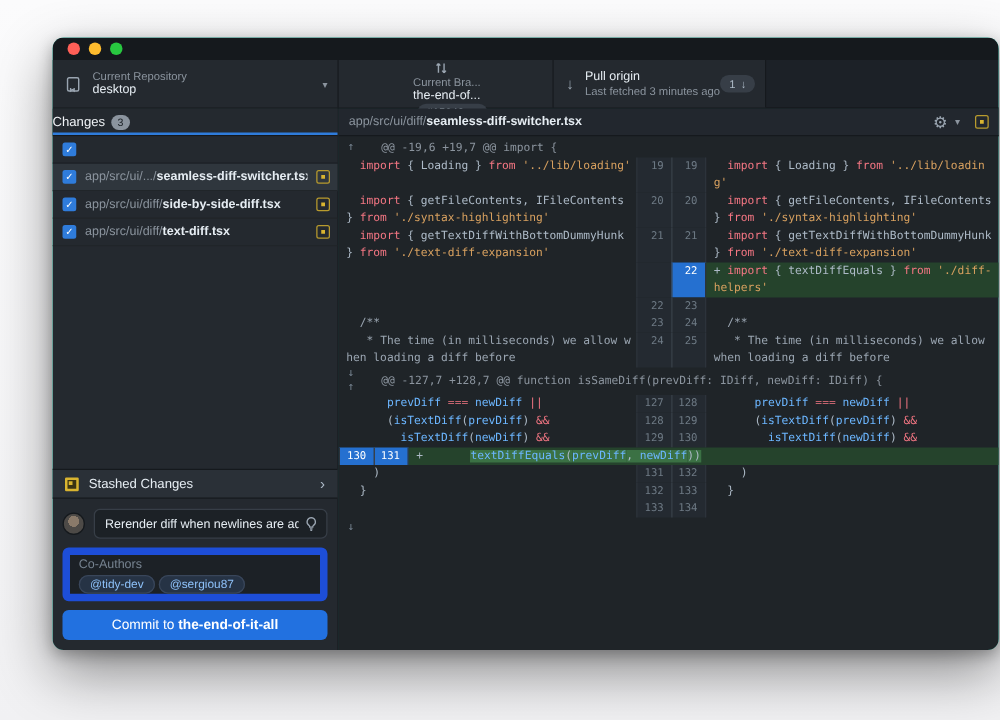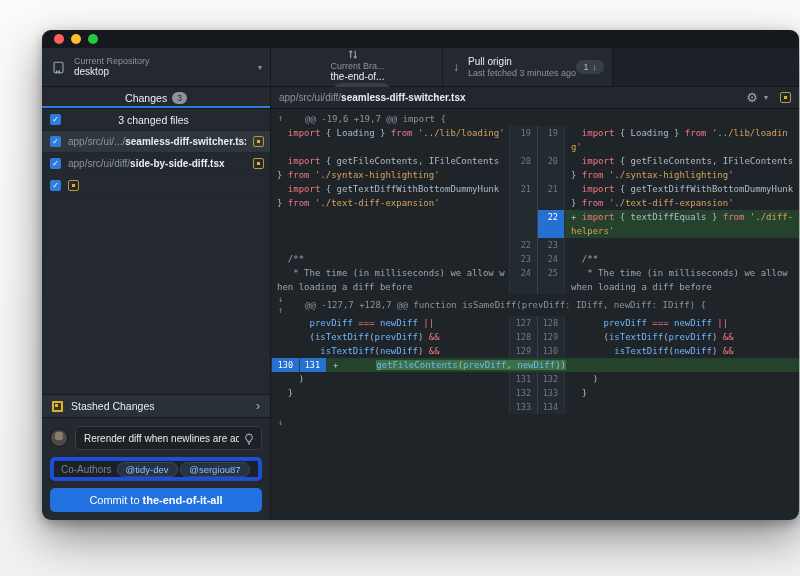--- a/index.html
+++ b/index.html
@@ -31,21 +31,21 @@
   .pull-sec { width:170px; }
   .spacer { flex:1; }
 
   
   .main { flex:1; display:flex; min-height:0; }
   .sidebar { width:229px; flex:0 0 229px; background:#24292f; border-right:1px solid #15191d; display:flex; flex-direction:column; min-height:0; }
   .diffpane { flex:1; background:#1f2428; display:flex; flex-direction:column; min-width:0; }
 
   
   .tabs { height:22px; flex:0 0 22px; display:flex; background:#22272e; border-bottom:1px solid #15191d; }
-  .tab { flex:1; display:flex; align-items:center; justify-content:center; gap:5px; font-size:10.5px; color:#adbac7; cursor:pointer; position:relative; }
+  .tab { flex:1; display:flex; align-items:center; gap:5px; font-size:10.5px; color:#adbac7; cursor:pointer; position:relative; }
   .tab.active { color:#f0f3f6; background:#24292f; }
   .tab.active::after { content:""; position:absolute; left:0; right:0; bottom:0; height:2px; background:#2f7cdb; }
   .tab .badge { background:#8b949e; color:#1c2126; border-radius:7px; font-size:8.5px; padding:0 5px; line-height:12px; }
 
   .files-header { height:22px; flex:0 0 22px; display:flex; align-items:center; font-size:10.5px; color:#e6edf3; border-bottom:1px solid #1b1f24; background:#24292f; padding-left:8px; }
   .files-header .hdr-text { flex:1; text-align:center; padding-right:24px; }
 
   .checkbox { width:11px; height:11px; border-radius:2px; background:#2f7cdb; color:#fff; font-size:8px; line-height:11px; text-align:center; flex:0 0 11px; }
 
   .file-row { height:22px; display:flex; align-items:center; padding:0 6px 0 8px; font-size:10px; color:#8b949e; gap:7px; border-bottom:1px solid #202529; cursor:pointer; }
@@ -67,21 +67,21 @@
   .summary-row { display:flex; align-items:center; gap:7px; }
   .avatar { width:18px; height:18px; border-radius:50%; background:radial-gradient(circle at 50% 38%, #8a7a6a 0 34%, #4d4a47 35% 100%); border:1px solid #15191d; flex:0 0 18px; }
   .summary-wrap { flex:1; position:relative; }
   .summary-input { width:100%; height:24px; background:#1c2126; border:1px solid #373e47; border-radius:5px; color:#e6edf3; font-size:10px; padding:0 22px 0 8px; font-family:"Liberation Sans", sans-serif; }
   .bulb { position:absolute; right:6px; top:5px; width:13px; height:13px; color:#9aa5b1; }
   .desc-box { background:#1c2126; border:1px solid #373e47; border-radius:5px; display:flex; flex-direction:column; height:84px; }
   .desc-input { flex:1; background:transparent; border:0; resize:none; color:#adbac7; font-size:10px; padding:7px 8px; font-family:"Liberation Sans", sans-serif; outline:none; }
   .desc-input::placeholder { color:#768390; }
   .desc-actions { height:22px; display:flex; align-items:center; padding:0 8px; }
   .coauthor-add { width:15px; height:13px; color:#539bf5; cursor:pointer; }
-  .coauthors-row { background:#1c2126; border:4px solid #1d4ed8; border-radius:5px; min-height:24px; display:flex; align-items:center; gap:5px; padding:2px 7px; font-size:10px; color:#768390; flex-wrap:wrap;text-align:center; }
+  .coauthors-row { background:#1c2126; border:6px solid #1d4ed8; border-radius:5px; min-height:24px; display:flex; align-items:center; gap:5px; padding:2px 7px; font-size:10px; color:#768390; flex-wrap:wrap;text-align:center; }
   .chip { background:#263345; border:1px solid #39465a; color:#8dc0f8; border-radius:9px; padding:1px 8px; font-size:9.5px; }
   .commit-btn { height:24px; background:#2271e0; border:none; border-radius:5px; color:#fff; font-size:11px; cursor:pointer; font-family:"Liberation Sans", sans-serif; }
   .commit-btn b { font-weight:bold; }
 
   
   .diff-header { height:22px; flex:0 0 22px; background:#22272e; border-bottom:1px solid #15191d; display:flex; align-items:center; padding:0 8px; font-size:10px; color:#8b949e; }
   .diff-header .fname { color:#e6edf3; font-weight:bold; }
   .diff-header .right-icons { margin-left:auto; display:flex; align-items:center; gap:4px; }
   .gear { color:#9aa5b1; font-size:13px; cursor:pointer; }
   .diff-header .caret { margin-left:2px; cursor:pointer; }
@@ -175,36 +175,36 @@
     <div class="sidebar">
       <div class="tabs" id="tabs">
           <div class="tab active">
             <span>Changes</span>
             <span class="badge">3</span>
           </div>
         </div>
 
       <div class="files-header">
         <span class="checkbox">✓</span>
-        <span class="hdr-text">3 changed files</span>
       </div>
 
       <div id="file-list">
           <div class="file-row selected">
             <span class="checkbox">✓</span>
             <span class="fpath"><span>app/src/ui/.../</span><span class="fname">seamless-diff-switcher.tsx</span></span>
             <span class="mod-icon"></span>
           </div>
           <div class="file-row">
             <span class="checkbox">✓</span>
             <span class="fpath"><span>app/src/ui/diff/</span><span class="fname">side-by-side-diff.tsx</span></span>
             <span class="mod-icon"></span>
           </div>
           <div class="file-row">
             <span class="checkbox">✓</span>
+            <span class="fpath"><span>app/src/ui/diff/</span><span class="fname">text-diff.tsx</span></span>
             <span class="mod-icon"></span>
           </div>
         </div>
 
       <div class="side-filler"></div>
 
       <div class="stashed">
         <span class="stash-icon"></span>
         <span>Stashed Changes</span>
         <span class="chev">›</span>
@@ -316,21 +316,21 @@
           </div>
           <div class="diff-row">
             <div class="code left"><span class="tok-p">        </span><span class="tok-i">isTextDiff</span><span class="tok-p">(</span><span class="tok-i">newDiff</span><span class="tok-p">) </span><span class="tok-k">&amp;&amp;</span></div>
             <div class="num old">129</div>
             <div class="num new">130</div>
             <div class="code right"><span class="tok-p">        </span><span class="tok-i">isTextDiff</span><span class="tok-p">(</span><span class="tok-i">newDiff</span><span class="tok-p">) </span><span class="tok-k">&amp;&amp;</span></div>
           </div>
           <div class="diff-row">
             <div class="num old sel">130</div>
             <div class="num new sel">131</div>
-            <div class="code right add"><span class="tok-p">+       </span><span class="tok-i hl">getFileContents</span><span class="tok-p hl">(</span><span class="tok-i hl">prevDiff</span><span class="tok-p hl">, </span><span class="tok-i hl">newDiff</span><span class="tok-p hl">))</span></div>
+            <div class="code right add"><span class="tok-p">+       </span><span class="tok-i hl">textDiffEquals</span><span class="tok-p hl">(</span><span class="tok-i hl">prevDiff</span><span class="tok-p hl">, </span><span class="tok-i hl">newDiff</span><span class="tok-p hl">))</span></div>
           </div>
           <div class="diff-row">
             <div class="code left"><span class="tok-p">    )</span></div>
             <div class="num old">131</div>
             <div class="num new">132</div>
             <div class="code right"><span class="tok-p">    )</span></div>
           </div>
           <div class="diff-row">
             <div class="code left"><span class="tok-p">  }</span></div>
             <div class="num old">132</div>

